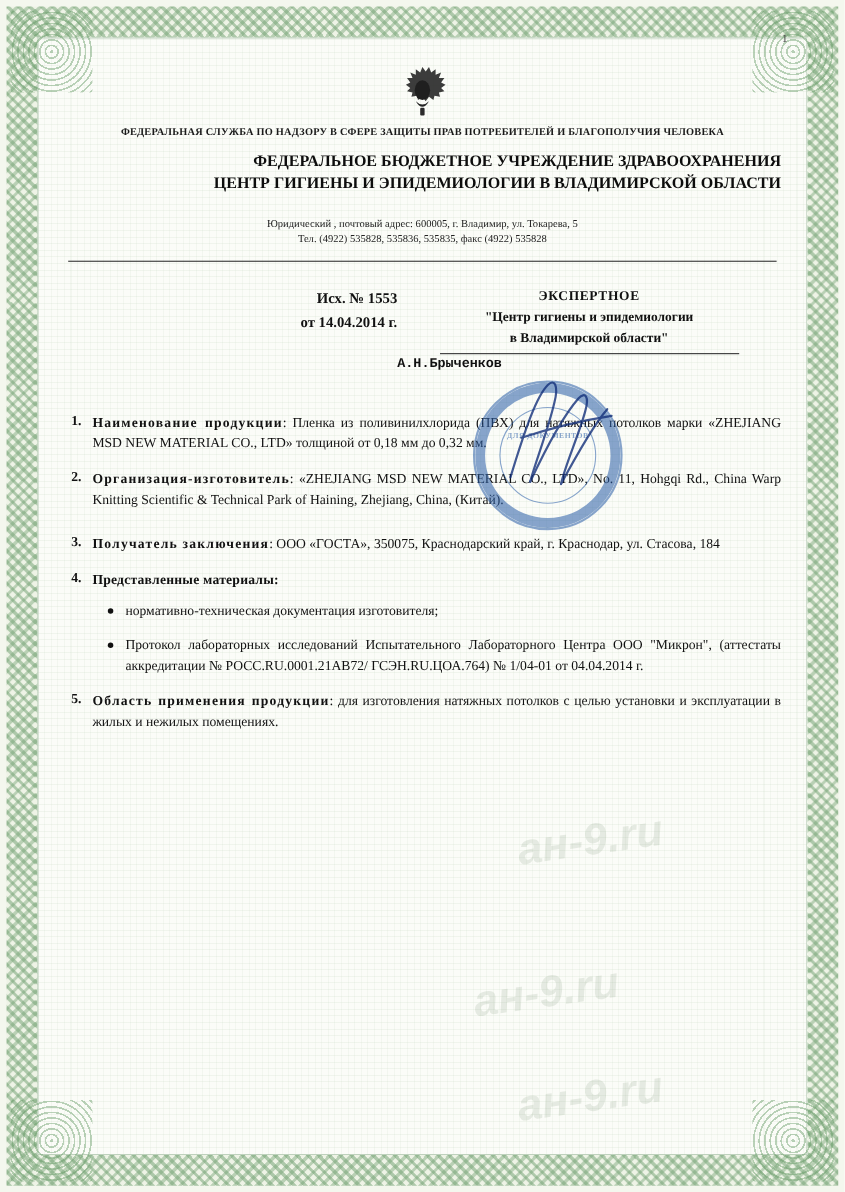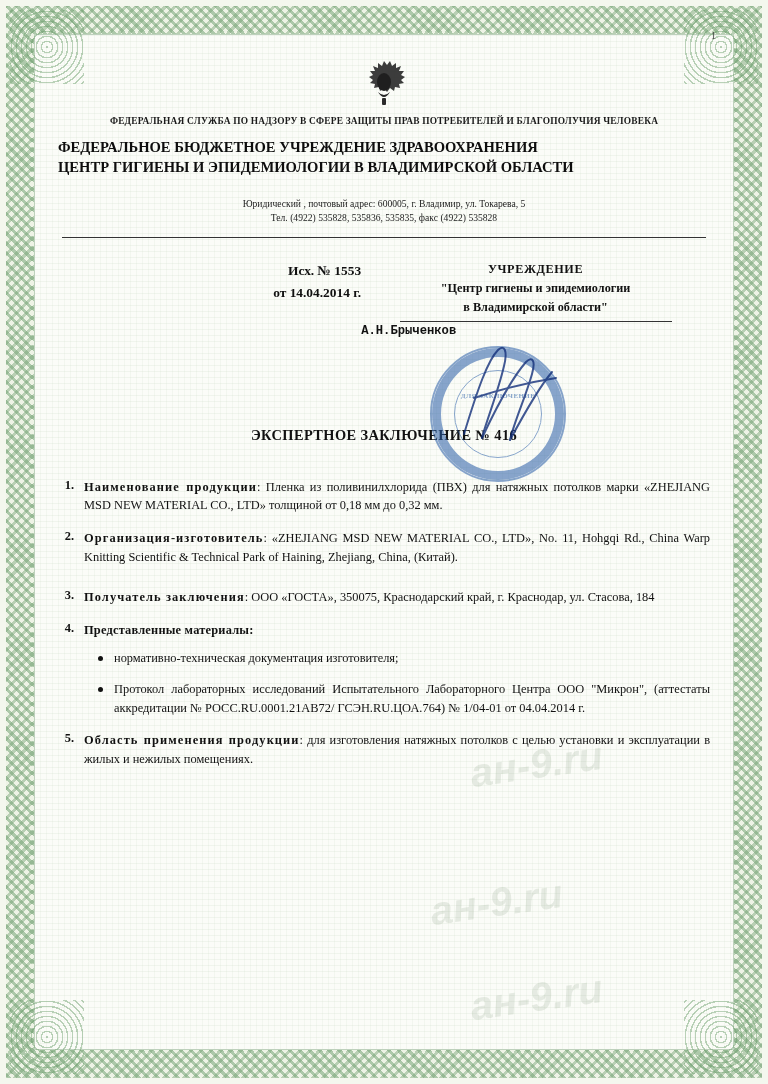--- a/index.html
+++ b/index.html
@@ -82,21 +82,21 @@
 
   .fed-service {
     text-align: center;
     font-size: 9.4px;
     font-weight: bold;
     letter-spacing: .2px;
     margin-top: 6px;
     color: #1a1a1a;
   }
   .org-name {
-    text-align: left;
+    text-align: right;
     font-size: 14.6px;
     font-weight: bold;
     line-height: 1.35;
     margin-top: 12px;
     color: #0d0d0d;
   }
   .addr {
     text-align: center;
     font-size: 9.6px;
     line-height: 1.45;
@@ -285,29 +285,28 @@
     </div>
 
     <div class="rule"></div>
 
     <div class="headblock">
       <div class="outgoing">
         <div>Исх. № 1553</div>
         <div>от 14.04.2014 г.</div>
       </div>
       <div class="approve">
-        <div class="ttl">УЧРЕЖДЕНИЕ</div>
+        <div class="ttl">ЭКСПЕРТНОЕ</div>
         <div>"Центр гигиены и эпидемиологии</div>
         <div>в Владимирской области"</div>
         <div class="sig-line"></div>
         <div style="text-align:left; padding-right:4px;font-family:Liberation Mono, monospace;">А.Н.Брыченков</div>
       </div>
     </div>
 
-    <div class="doc-title">ЭКСПЕРТНОЕ ЗАКЛЮЧЕНИЕ № 416</div>
 
     <ol class="items">
       <li>
         <span class="num">1.</span>
         <span class="body"><span class="lbl-sp">Наименование продукции</span><span>: Пленка из поливинилхлорида (ПВХ) для натяжных потолков марки «ZHEJIANG MSD NEW MATERIAL CO., LTD» толщиной от 0,18 мм до 0,32 мм.</span></span>
       </li>
       <li>
         <span class="num">2.</span>
         <span class="body"><span class="lbl-sp">Организация-изготовитель</span><span>: «ZHEJIANG MSD NEW MATERIAL CO., LTD», No. 11, Hohgqi Rd., China Warp Knitting  Scientific &amp; Technical Park of Haining, Zhejiang, China, (Китай).</span></span>
       </li>
@@ -327,21 +326,21 @@
       </li>
       <li style="margin-top:8px;">
         <span class="num">5.</span>
         <span class="body"><span class="lbl-sp">Область  применения  продукции</span><span>: для  изготовления  натяжных  потолков  с  целью установки и эксплуатации в жилых и нежилых помещениях.</span></span>
       </li>
     </ol>
   </div>
 
   <div class="stamp">
     <div class="inner"></div>
-    <div class="txt">ДЛЯ ЗАКЛЮЧЕНИЕ</div>
+    <div class="txt">ДЛЯ ДОКУМЕНТОВ</div>
   </div>
 
   <svg class="sig-ink" viewBox="0 0 150 120">
     <g fill="none" stroke="#13307a" stroke-width="2" opacity="0.8" stroke-linecap="round">
       <path d="M12 96 C 26 50, 36 22, 46 12 C 52 6, 56 12, 52 28 C 46 54, 34 84, 30 100"></path>
       <path d="M30 100 C 44 70, 60 40, 74 24 C 80 18, 84 22, 80 36 C 74 58, 62 84, 58 102"></path>
       <path d="M58 102 C 72 76, 88 48, 100 34"></path>
       <path d="M22 60 C 46 52, 78 44, 104 40"></path>
     </g>
   </svg>

